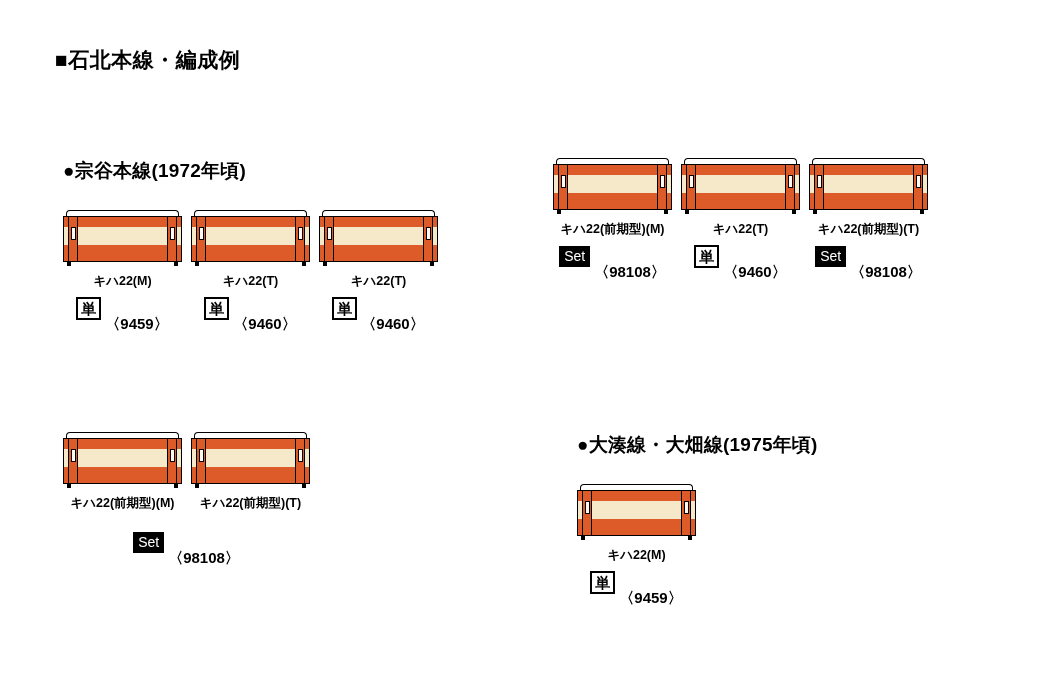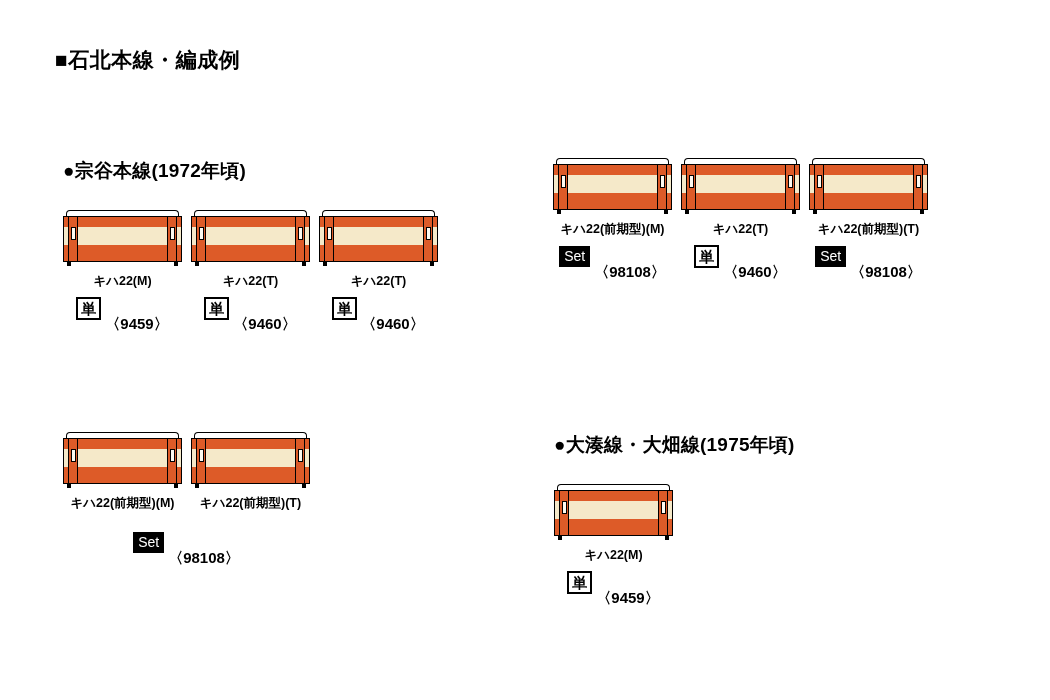--- a/index.html
+++ b/index.html
@@ -221,21 +221,21 @@
       </div>
       <div class="lbl">キハ22(前期型)(T)</div>
     </div>
   </div>
   <div class="shared-bdg">
     <span class="badge-set">Set</span>
     <span class="code">〈98108〉</span>
   </div>
 </section>
 
-<section class="sec" style="left:554px; top:432px;">
+<section class="sec" style="left:577px; top:432px;">
   <h2 class="sec-h">●大湊線・大畑線(1975年頃)</h2>
   <div class="row">
     <div class="col">
       <div class="car">
         <div class="roof"></div>
         <div class="cbody">
           <div class="door door-l">
               <span class="dwin"></span>
             </div>
           <div class="door door-r">

